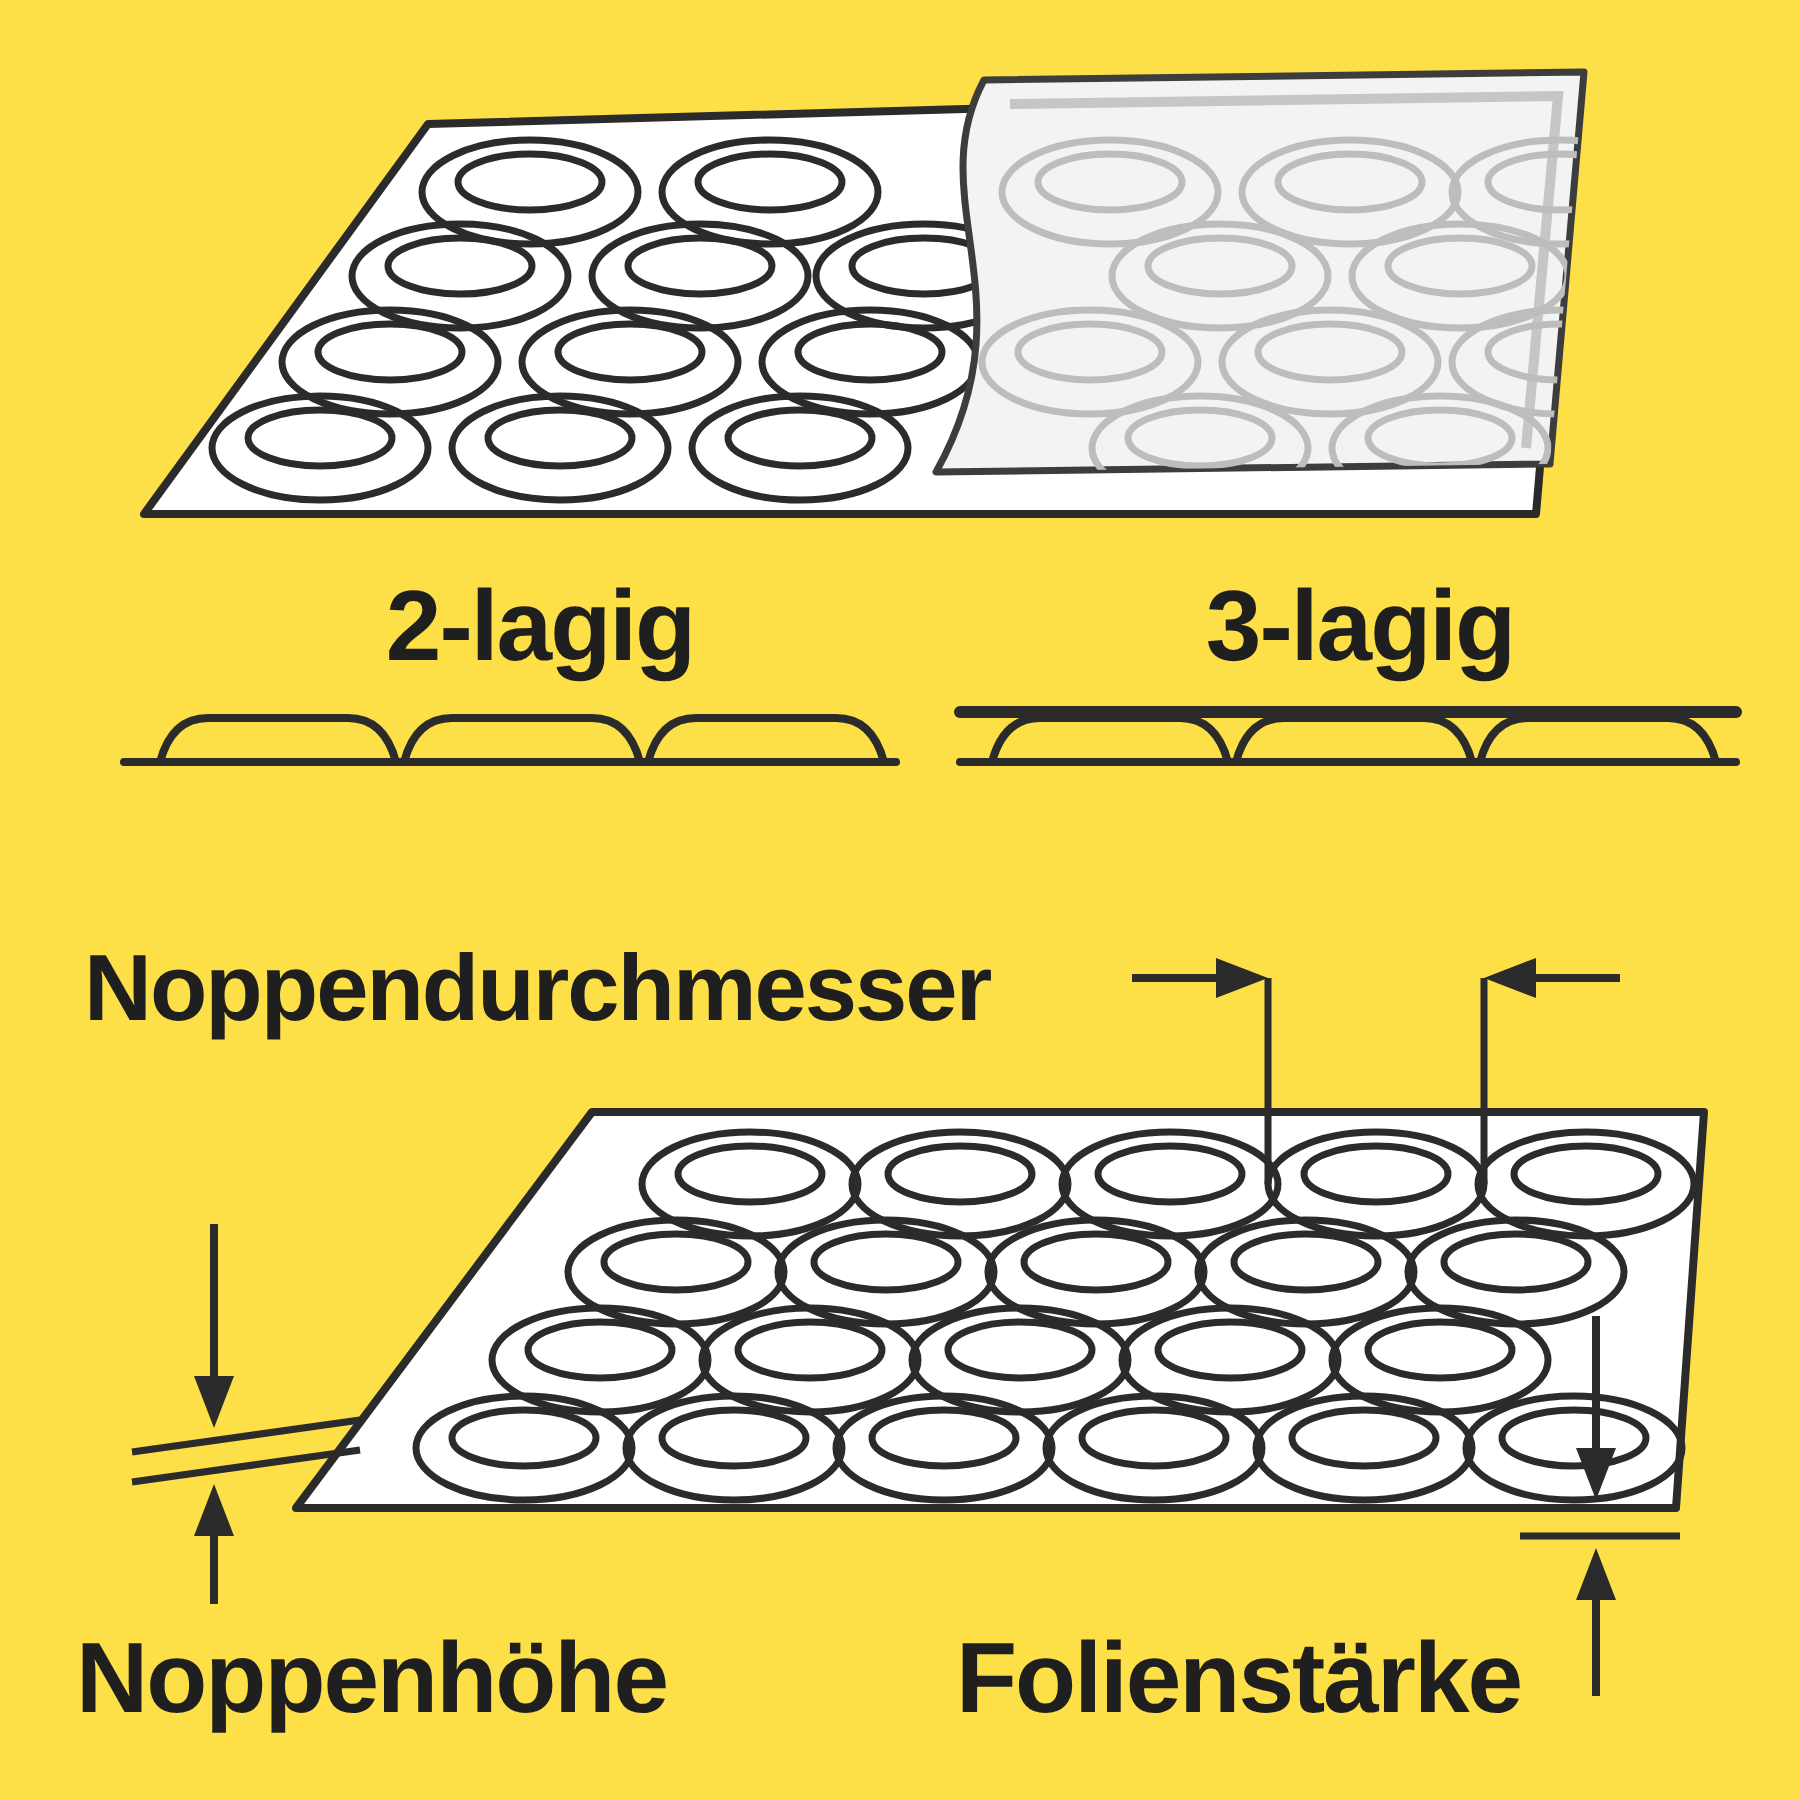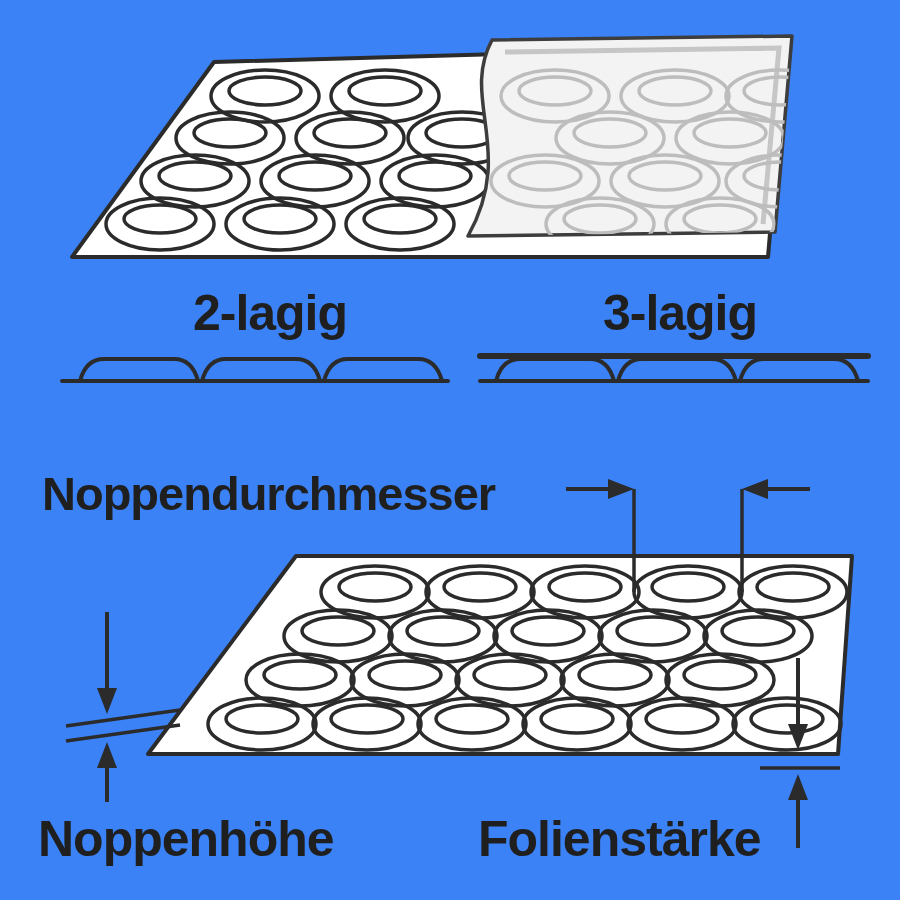--- a/index.html
+++ b/index.html
@@ -1,16 +1,16 @@
 <!DOCTYPE html>
 <html><head>
 <meta charset="utf-8">
 <style>
   html,body{margin:0;padding:0;background:#ffffff;}
-  .stage{width:900px;height:900px;position:relative;background:#3b82f6;overflow:hidden;}
+  .stage{width:900px;height:900px;position:relative;background:#fde047;overflow:hidden;}
   svg{display:block;}
   text{font-family:"Liberation Sans", sans-serif;font-weight:700;fill:#1f1f1f;letter-spacing:-1px;}
   .label-lg{font-size:50px;}
   .label-dim{font-size:47px;}
   .sheet{fill:#ffffff;stroke:#2b2b2b;stroke-width:4;stroke-linejoin:round;}
   .bubbles{fill:none;}
   .bubbles-dark{color:#2b2b2b;}
   .bubbles-gray{color:#bdbdbd;}
   .bubble-proto ellipse{stroke:currentColor;stroke-width:3.5;fill:none;}
   .film{fill:#f3f3f3;stroke:#3d3d3d;stroke-width:3.5;stroke-linejoin:round;}

